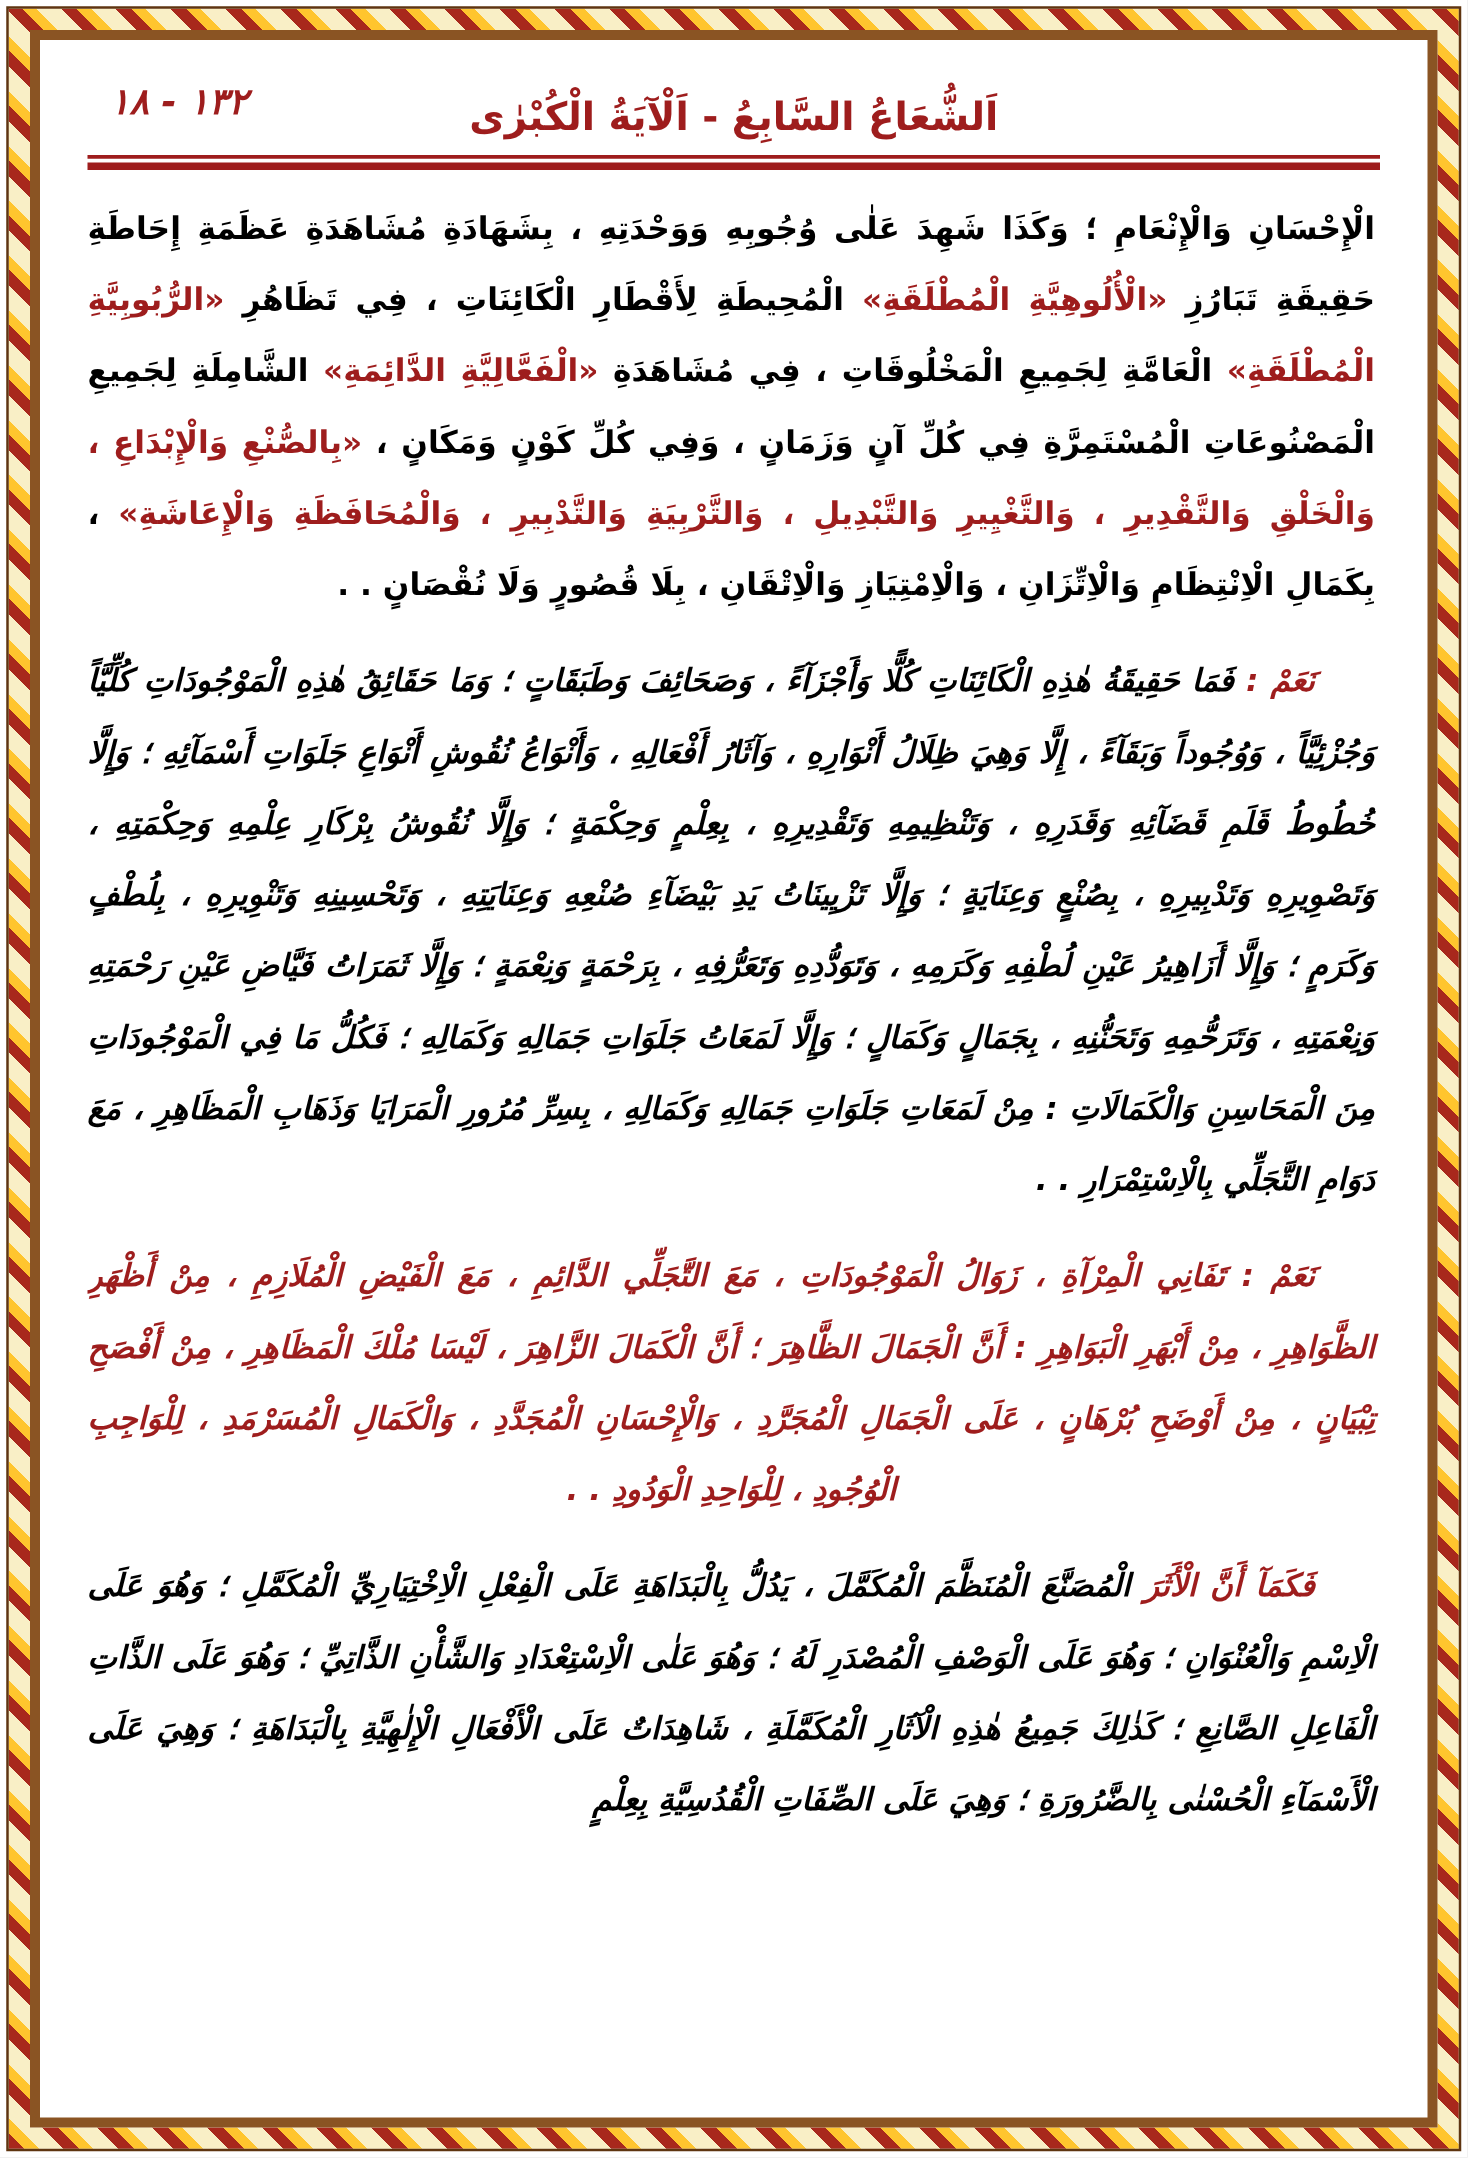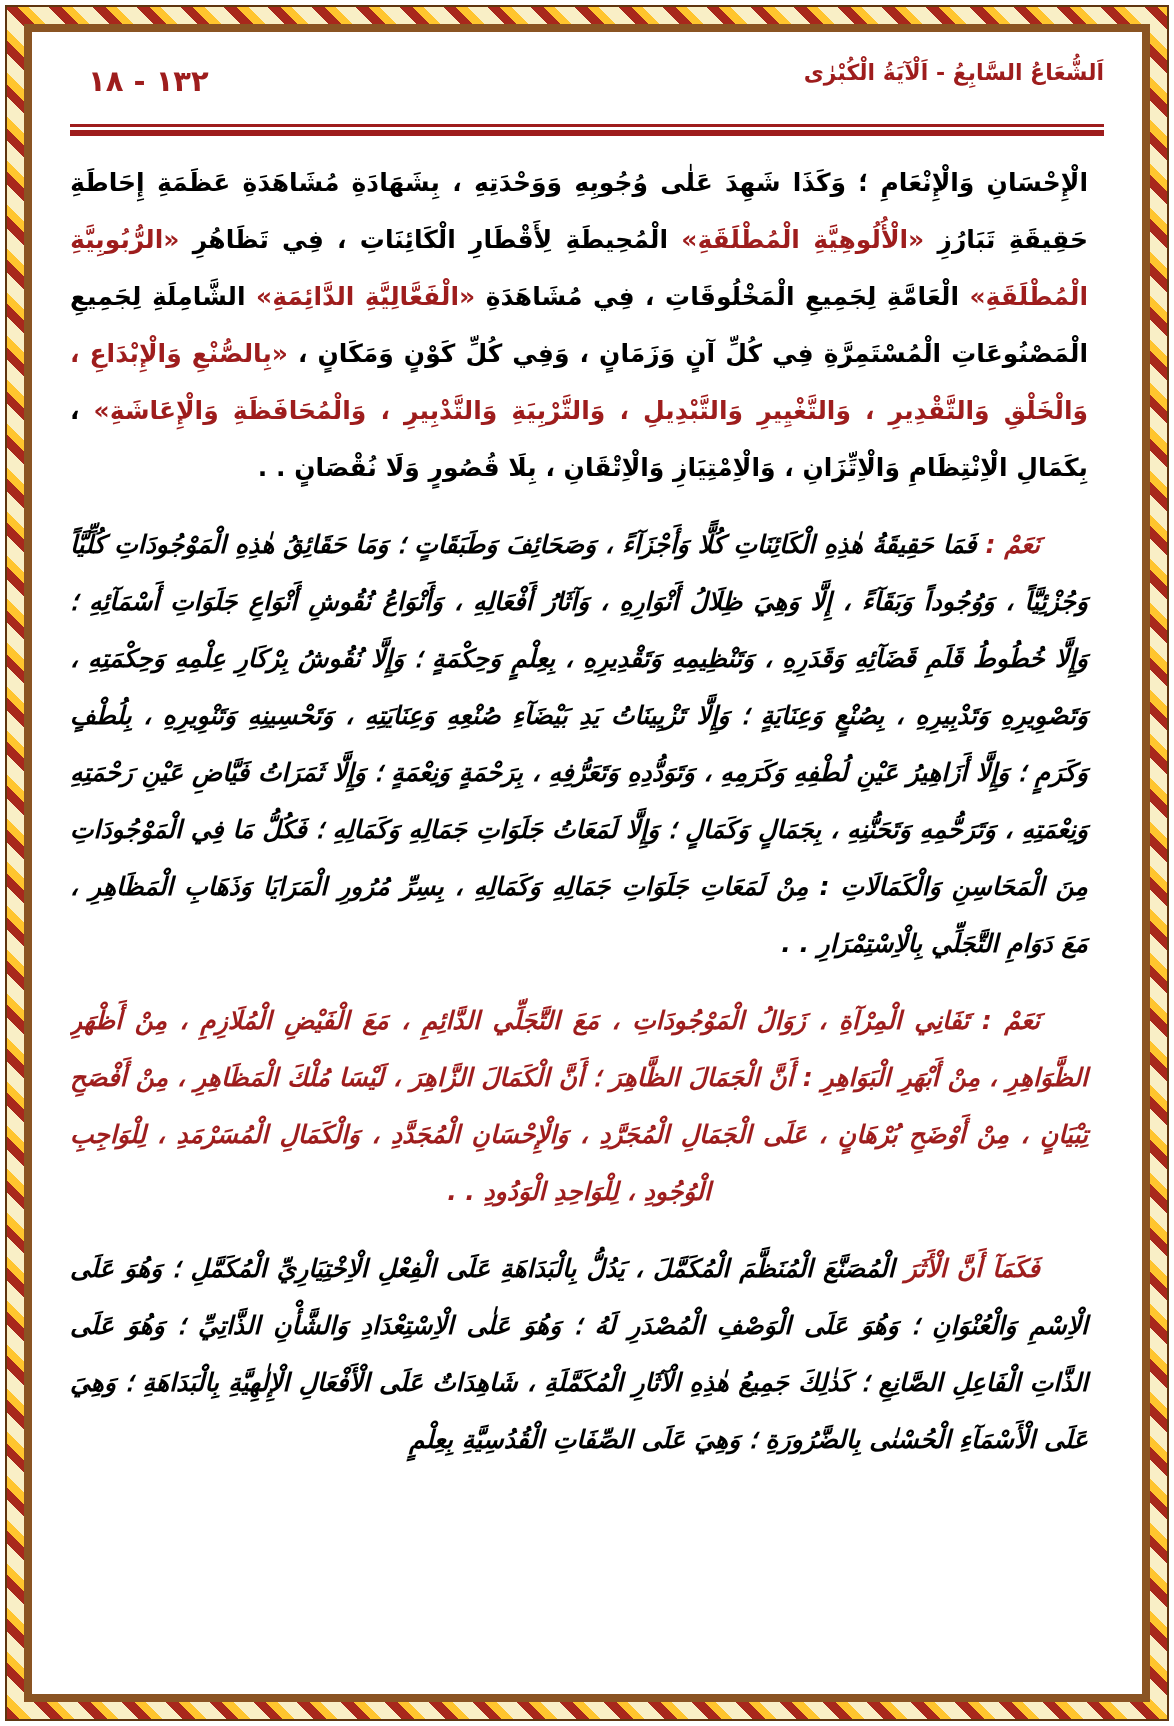--- a/index.html
+++ b/index.html
@@ -27,45 +27,47 @@
     border:8px solid var(--frame-brown,#8a5423);
   }
   .content{
     position:absolute;inset:0;
     padding:24px 38px 0 38px;
     direction:rtl;
   }
   
   .header{position:relative;height:58px;}
   .page-title{
-    position:absolute;right:0;left:0;top:4px;
+    position:absolute;right:0;left:0;top:20px;
+    text-align:center;
     color:var(--accent,#9e1d1d);
-    font-size:22px;font-weight:700;
+    font-size:31px;font-weight:700;
     letter-spacing:0;
   }
   .page-num{
     position:absolute;left:18px;top:8px;
     color:var(--accent,#9e1d1d);
     font-size:29px;font-weight:700;
     direction:rtl;
+    font-style:italic;
   }
   .divider{
     height:3px;
     border-top:3px solid var(--accent,#9e1d1d);
     border-bottom:6px solid var(--accent,#9e1d1d);
     margin-top:10px;
   }
   
   .text-body{
     margin-top:18px;
     overflow:hidden;
     height:1470px;
   }
   .para{
-    margin:0 16px 20px 0;
+    margin:0 4px 20px 0;
     font-size:25px;
     font-weight:700;
     line-height:2.28;
     color:#000000;
     text-align:justify;
     text-align-last:right;
   }
   .para.indent{text-indent:48px;font-style:italic;}
   .para.center-last{text-align-last:center;}
   .para .red{color:var(--accent,#9e1d1d);}

